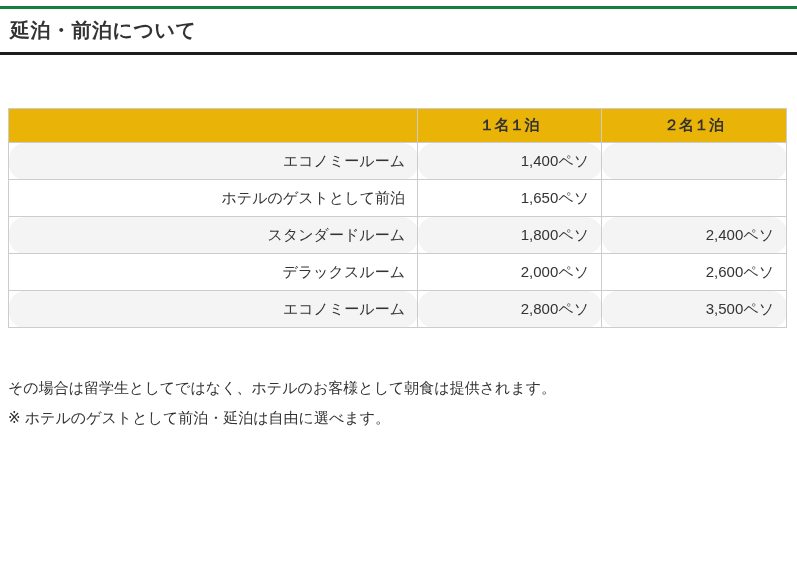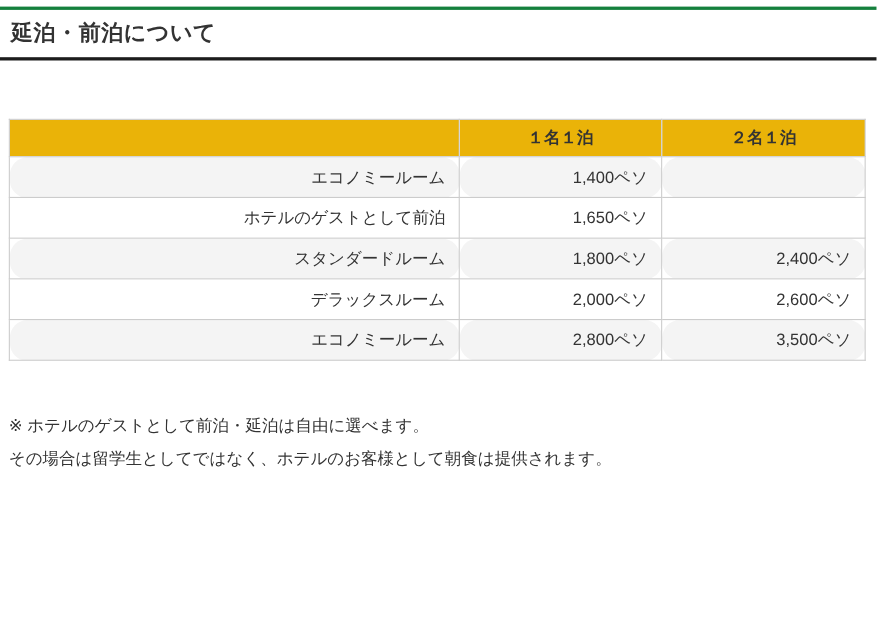--- a/index.html
+++ b/index.html
@@ -123,15 +123,15 @@
       </tr>
       <tr>
         <td>エコノミールーム</td>
         <td>2,800ペソ</td>
         <td>3,500ペソ</td>
       </tr>
     </tbody>
 </table>
 
 <div class="notes">
+  <p>その場合は留学生としてではなく、ホテルのお客様として朝食は提供されます。</p>
   <p>※ ホテルのゲストとして前泊・延泊は自由に選べます。</p>
-  <p>その場合は留学生としてではなく、ホテルのお客様として朝食は提供されます。</p>
 </div>
 
 </body></html>

